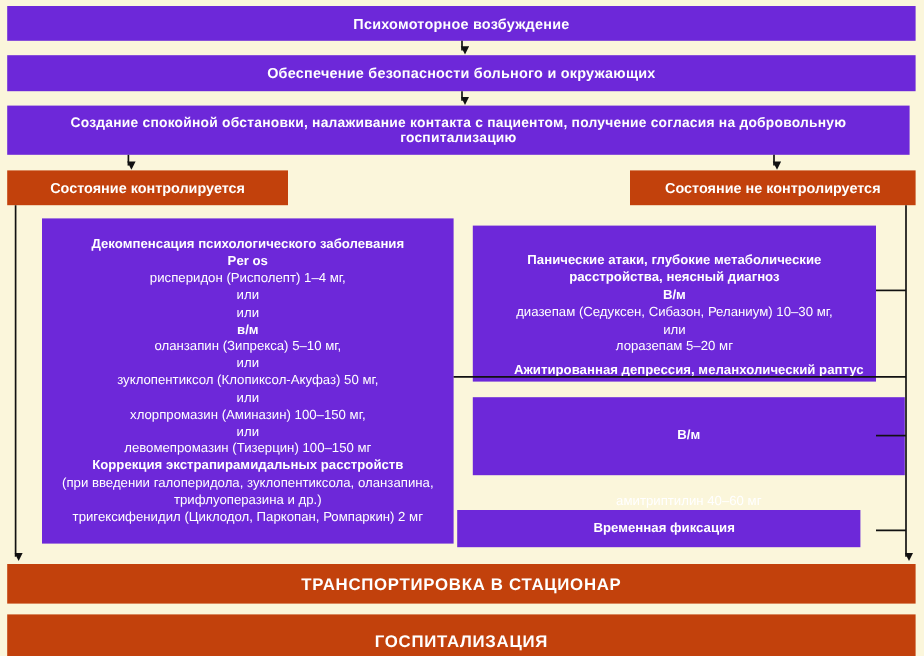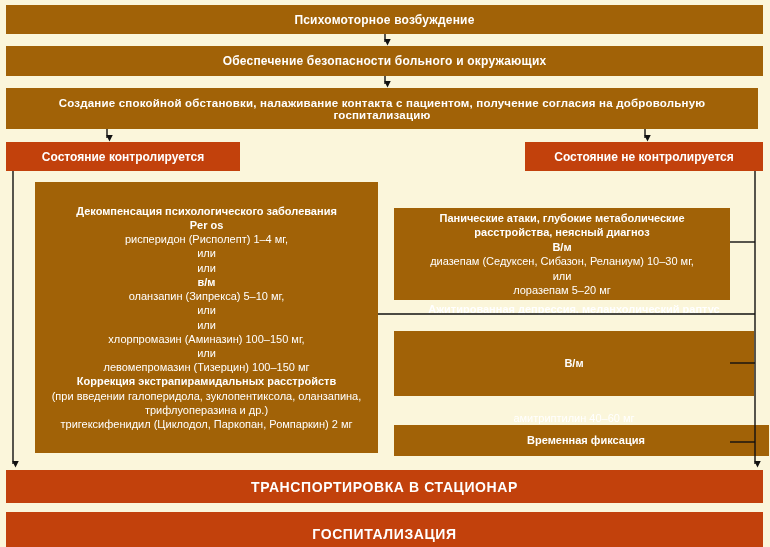--- a/index.html
+++ b/index.html
@@ -7,21 +7,21 @@
     position:relative;width:770px;height:547px;
     background:#FBF6DB;
     font-family:"Liberation Sans", sans-serif;
     overflow:hidden;
   }
   .box{
     position:absolute;
     display:flex;flex-direction:column;align-items:center;justify-content:center;
     color:#fff;text-align:center;box-sizing:border-box;
   }
-  .red{background:#a16207;}
+  .red{background:#6d28d9;}
   .purple{background:#c2410c;}
   .bar{font-weight:bold;font-size:12px;letter-spacing:.2px;}
   .bar3{font-size:11.5px;padding:0 8px;}
   .bigbar{font-size:14px;letter-spacing:.6px;}
   .branch{font-weight:bold;font-size:12px;}
   .content{padding:6px 10px;align-items:center;}
   .content .line{font-size:11px;line-height:14.5px;}
   .content .line.b{font-weight:bold;}
   .leftbox .line{line-height:14.2px;}
   svg.connectors{position:absolute;left:0;top:0;pointer-events:none;}
@@ -43,44 +43,45 @@
 
   <div class="box red content leftbox" style="left:35px;top:182px;width:343px;height:271px;">
       <div class="line b">Декомпенсация психологического заболевания</div>
       <div class="line b">Per os</div>
       <div class="line">рисперидон (Рисполепт) 1–4 мг,</div>
       <div class="line">или</div>
       <div class="line">или</div>
       <div class="line b">в/м</div>
       <div class="line">оланзапин (Зипрекса) 5–10 мг,</div>
       <div class="line">или</div>
+      <div class="line">зуклопентиксол (Клопиксол-Акуфаз) 50 мг,</div>
       <div class="line">или</div>
       <div class="line">хлорпромазин (Аминазин) 100–150 мг,</div>
       <div class="line">или</div>
       <div class="line">левомепромазин (Тизерцин) 100–150 мг</div>
       <div class="line b">Коррекция экстрапирамидальных расстройств</div>
       <div class="line">(при введении галоперидола, зуклопентиксола, оланзапина, трифлуоперазина и др.)</div>
       <div class="line">тригексифенидил (Циклодол, Паркопан, Ромпаркин) 2 мг</div>
     </div>
 
-  <div class="box red content" style="left:394px;top:188px;width:336px;height:92px;margin-top:20px;">
+  <div class="box red content" style="left:394px;top:188px;width:336px;height:130px;">
       <div class="line b">Панические атаки, глубокие метаболические расстройства, неясный диагноз</div>
       <div class="line b">В/м</div>
       <div class="line">диазепам (Седуксен, Сибазон, Реланиум) 10–30 мг,</div>
       <div class="line">или</div>
       <div class="line">лоразепам 5–20 мг</div>
     </div>
 
   <div class="box red content" style="left:394px;top:331px;width:360px;height:65px;gap:40px;">
       <div class="line b">Ажитированная депрессия, меланхолический раптус</div>
       <div class="line b">В/м</div>
       <div class="line">амитриптилин 40–60 мг</div>
     </div>
 
-  <div class="box red content" style="left:394px;top:425px;width:375px;height:31px;padding-left:19px;">
+  <div class="box red content" style="left:381px;top:425px;width:336px;height:31px;padding-left:19px;">
       <div class="line b">Временная фиксация</div>
     </div>
 
   <div class="box purple bar bigbar" style="left:6px;top:470px;width:757px;height:33px;">ТРАНСПОРТИРОВКА В СТАЦИОНАР</div>
 
   <div class="box purple bar bigbar" style="left:6px;top:512px;width:757px;height:44px;">ГОСПИТАЛИЗАЦИЯ</div>
 
   <svg class="connectors" width="770" height="547" viewBox="0 0 770 547">
     <defs>
       <marker id="ah" markerWidth="8" markerHeight="8" refX="3.5" refY="6" orient="auto-start-reverse" markerUnits="userSpaceOnUse">

